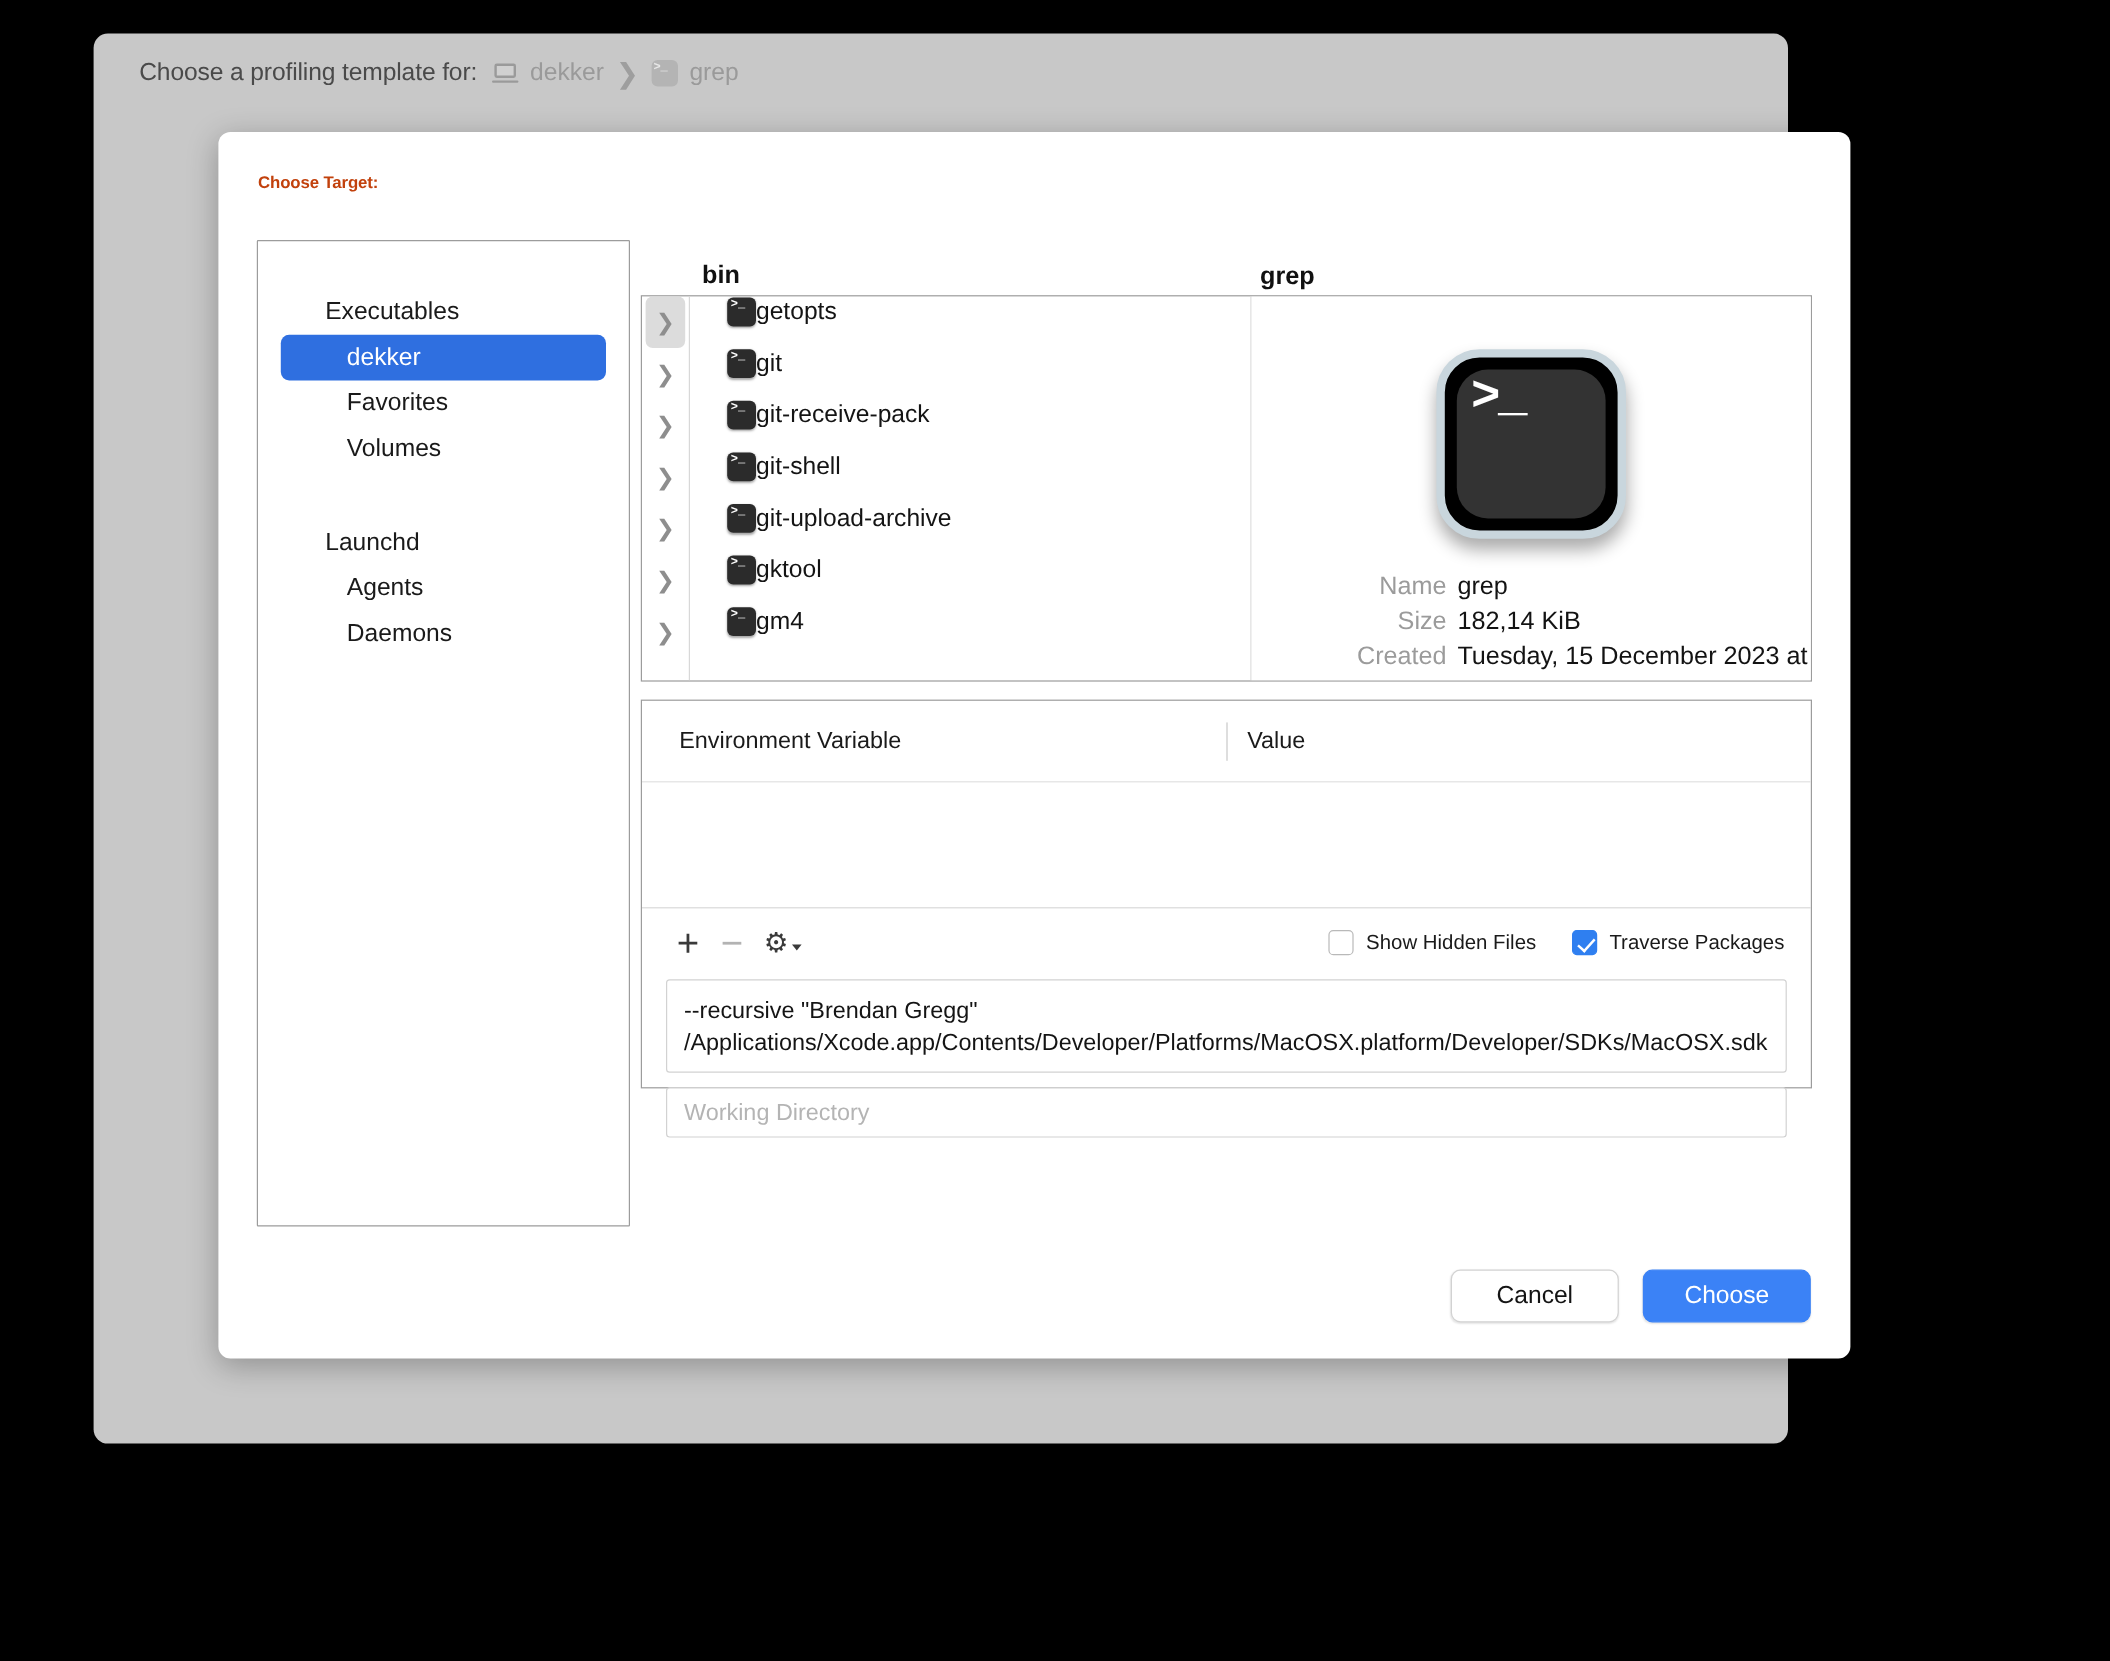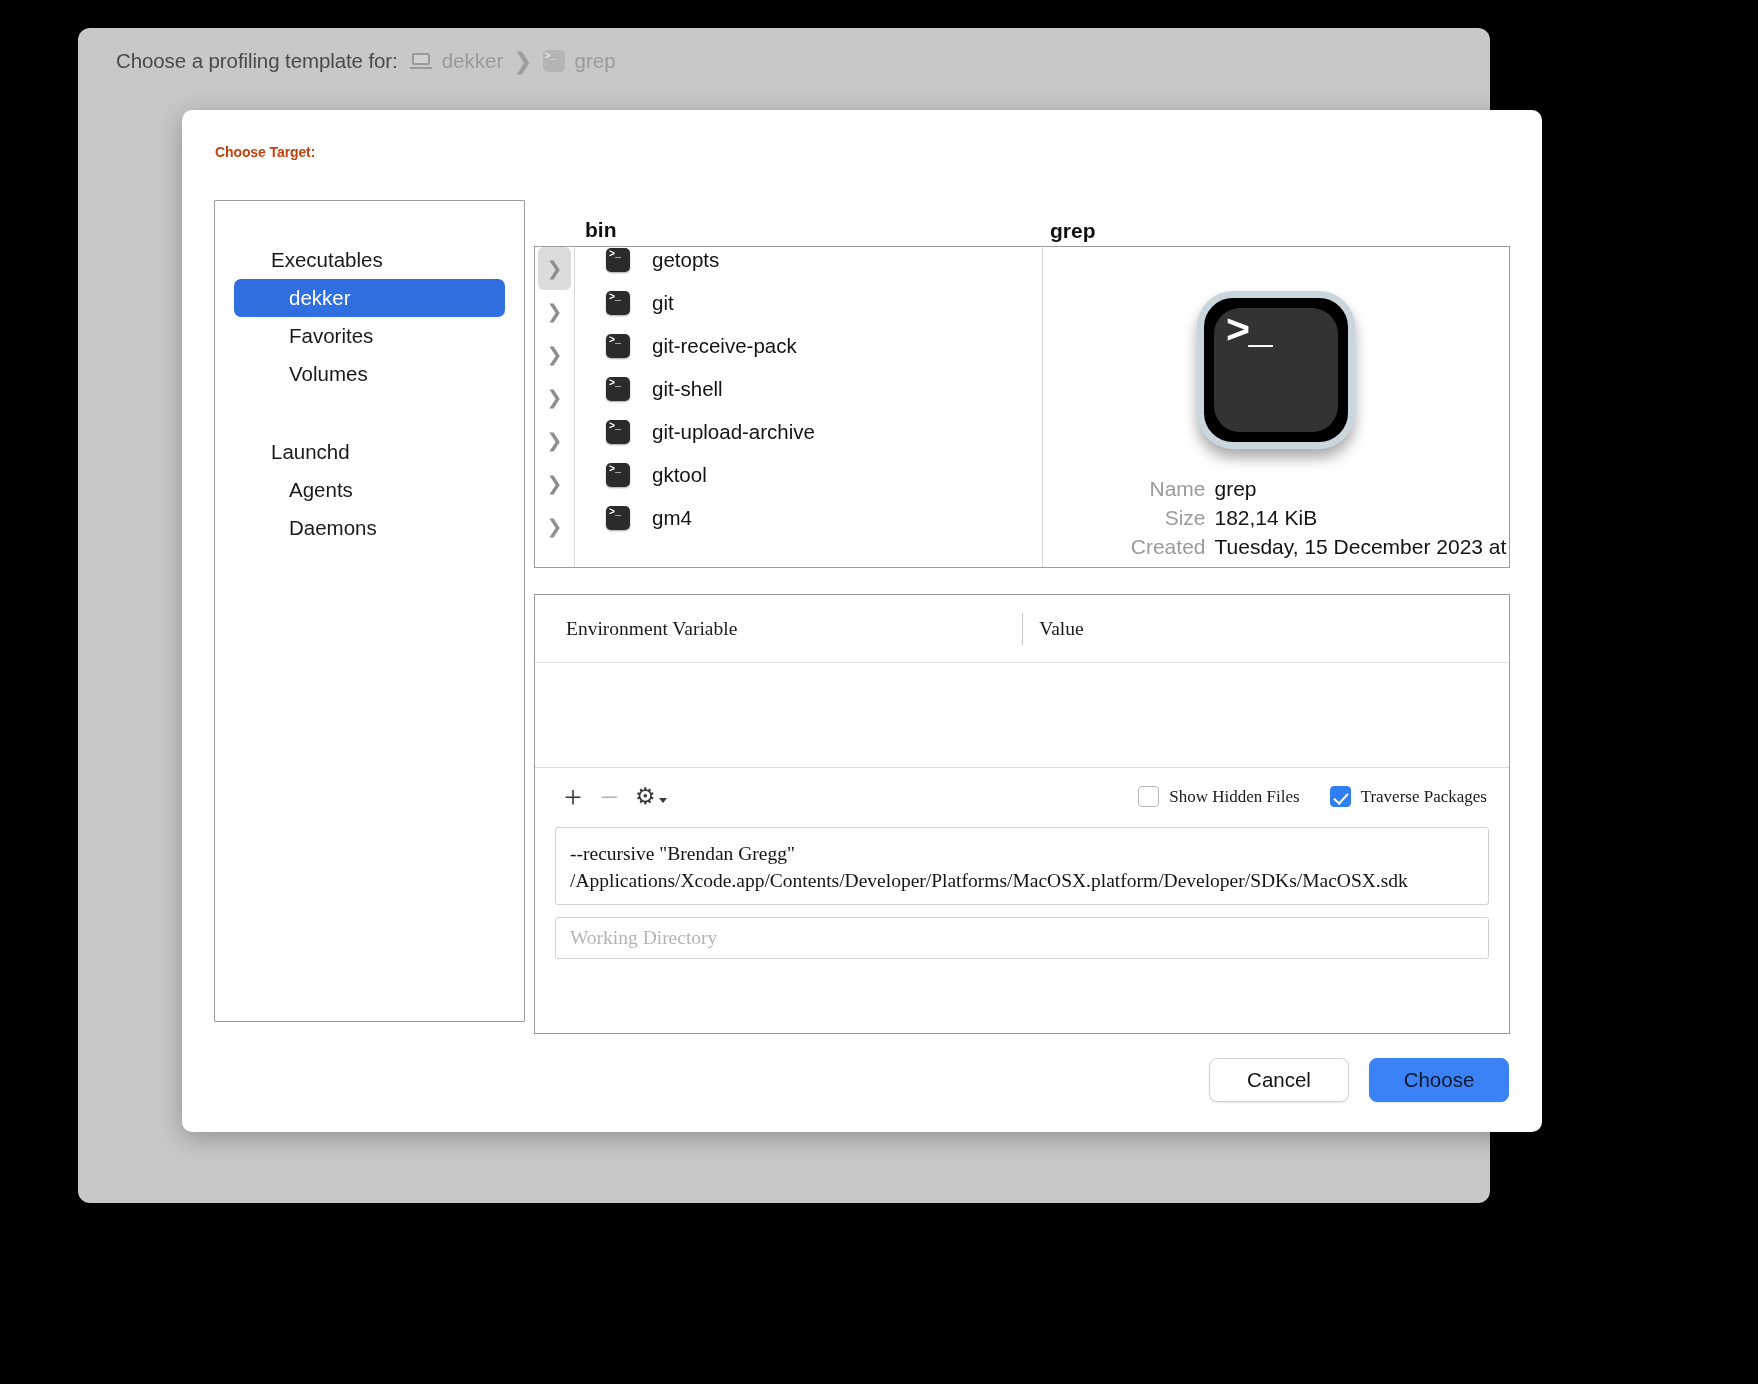--- a/index.html
+++ b/index.html
@@ -167,21 +167,21 @@
     flex: 1;
     position: relative;
     padding-top: 0;
     border-right: 1.3px solid #d8d8d8;
     max-width: 505px;
   }
   .file-row {
     height: 43px;
     display: flex;
     align-items: center;
-    gap: 22px;
+    gap: 0;
     padding-left: 23px;
     margin: 0 8px 0 8px;
     border-radius: 7px;
     font-size: 20.5px;
     color: #141414;
   }
   .file-row:first-child { margin-top: -9px; }
   .term-icon {
     width: 24px; height: 24px;
     background: #2b2b2b;
@@ -254,25 +254,24 @@
     text-align: right;
     color: #9b9b9b;
     padding-right: 9px;
     flex: none;
   }
   .d-value { color: #131313; }
 
   
   .envbox {
     position: absolute;
-    left: 352px; top: 484px;
-    width: 976px; height: 440px;
+    left: 352px; top: 473px;
+    width: 976px; height: 324px;
     border: 1.3px solid #9c9c9c;
     background: #fff;
-    font-family: Liberation Serif, serif;
   }
   .env-header {
     height: 68px;
     display: flex;
     align-items: center;
     border-bottom: 1.2px solid #e2e2e2;
     position: relative;
   }
   .env-col1 {
     padding-left: 31px;
@@ -397,21 +396,21 @@
     align-items: center;
     justify-content: center;
     border: 1px solid #d2d2d2;
     background: #fff;
     color: #141414;
     box-shadow: 0 1px 1.5px rgba(0,0,0,0.10);
   }
   .btn.primary {
     background: #3b82f6;
     border-color: #3b82f6;
-    color: #0f172a;
+    color: #ffffff;
     min-width: 140px;
   }
 </style>
 </head>
 <body>
 
 <div class="window-shell">
 
   <div class="window-titlebar">
     <span class="titlebar-label">Choose a profiling template for:</span>

